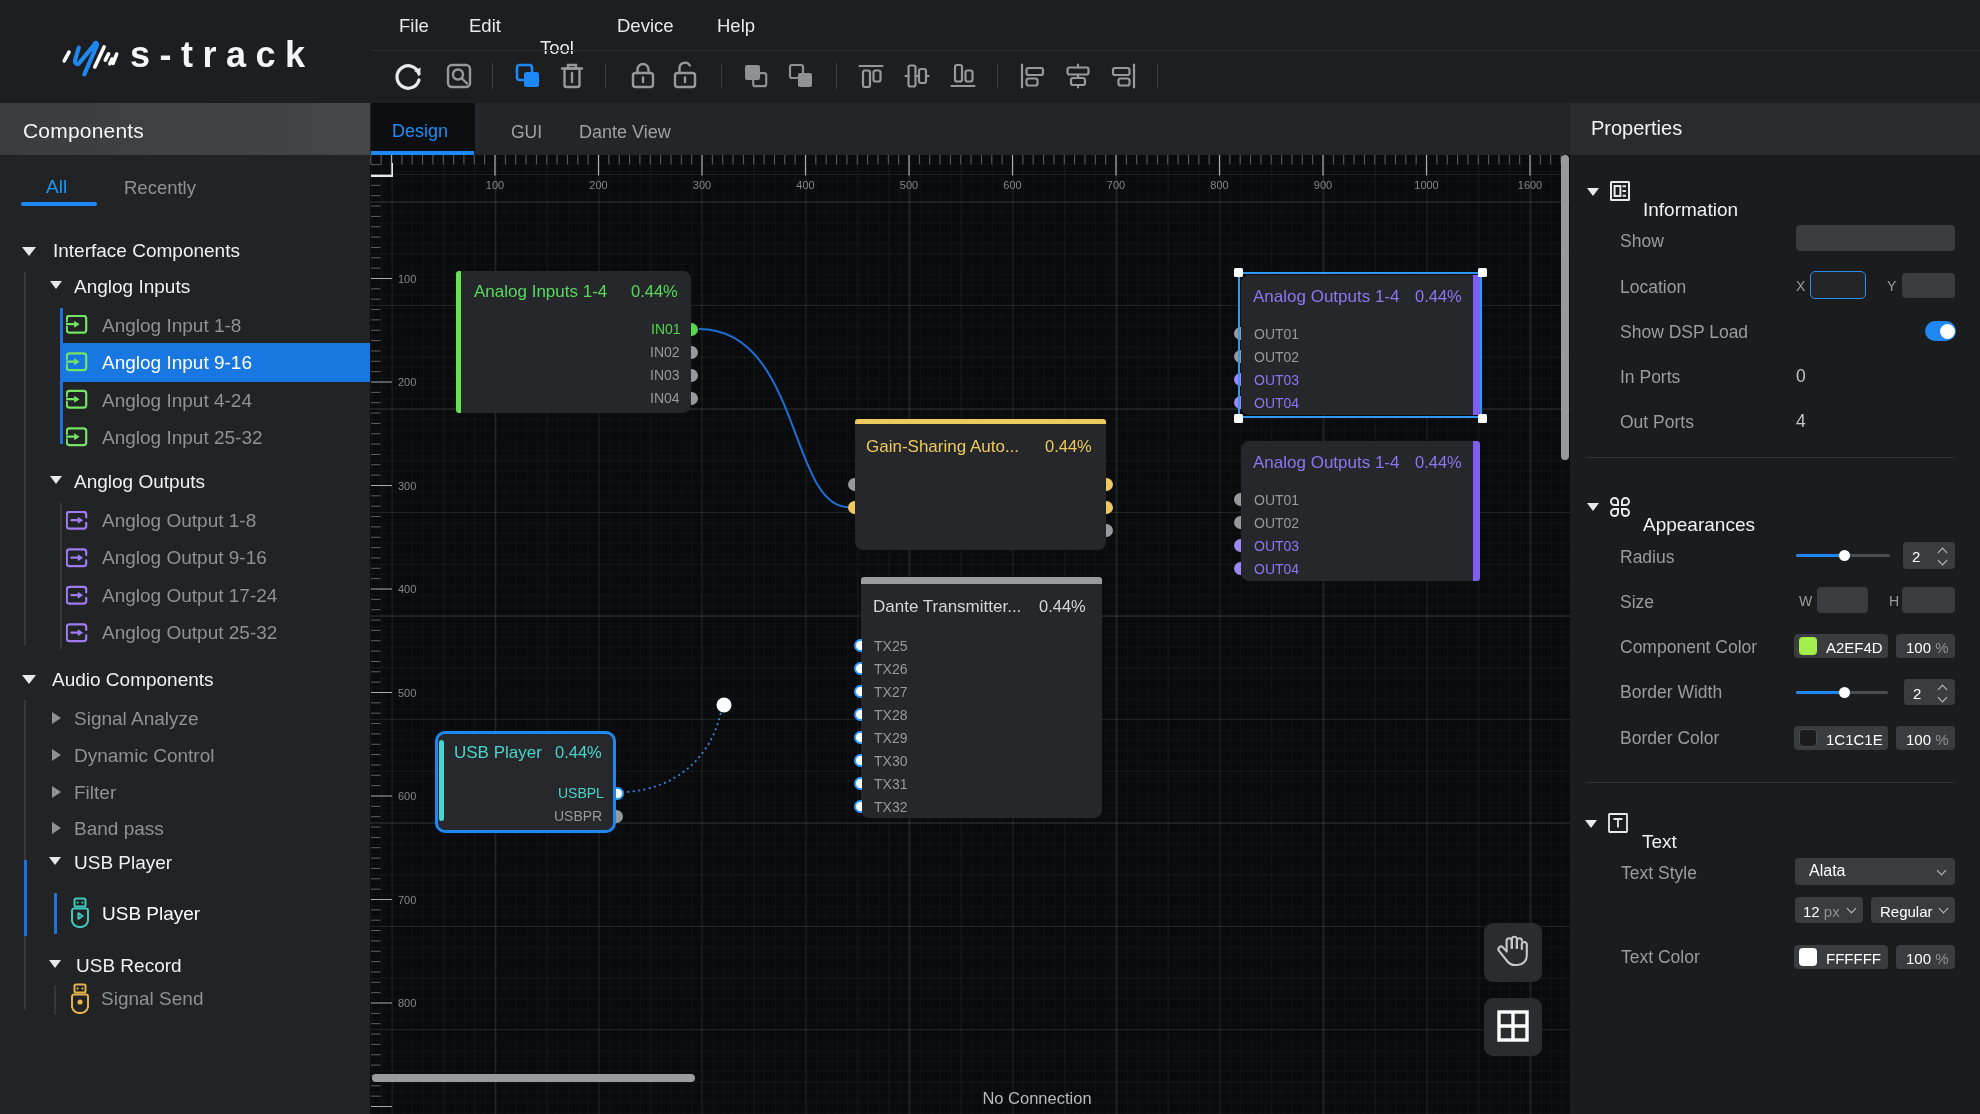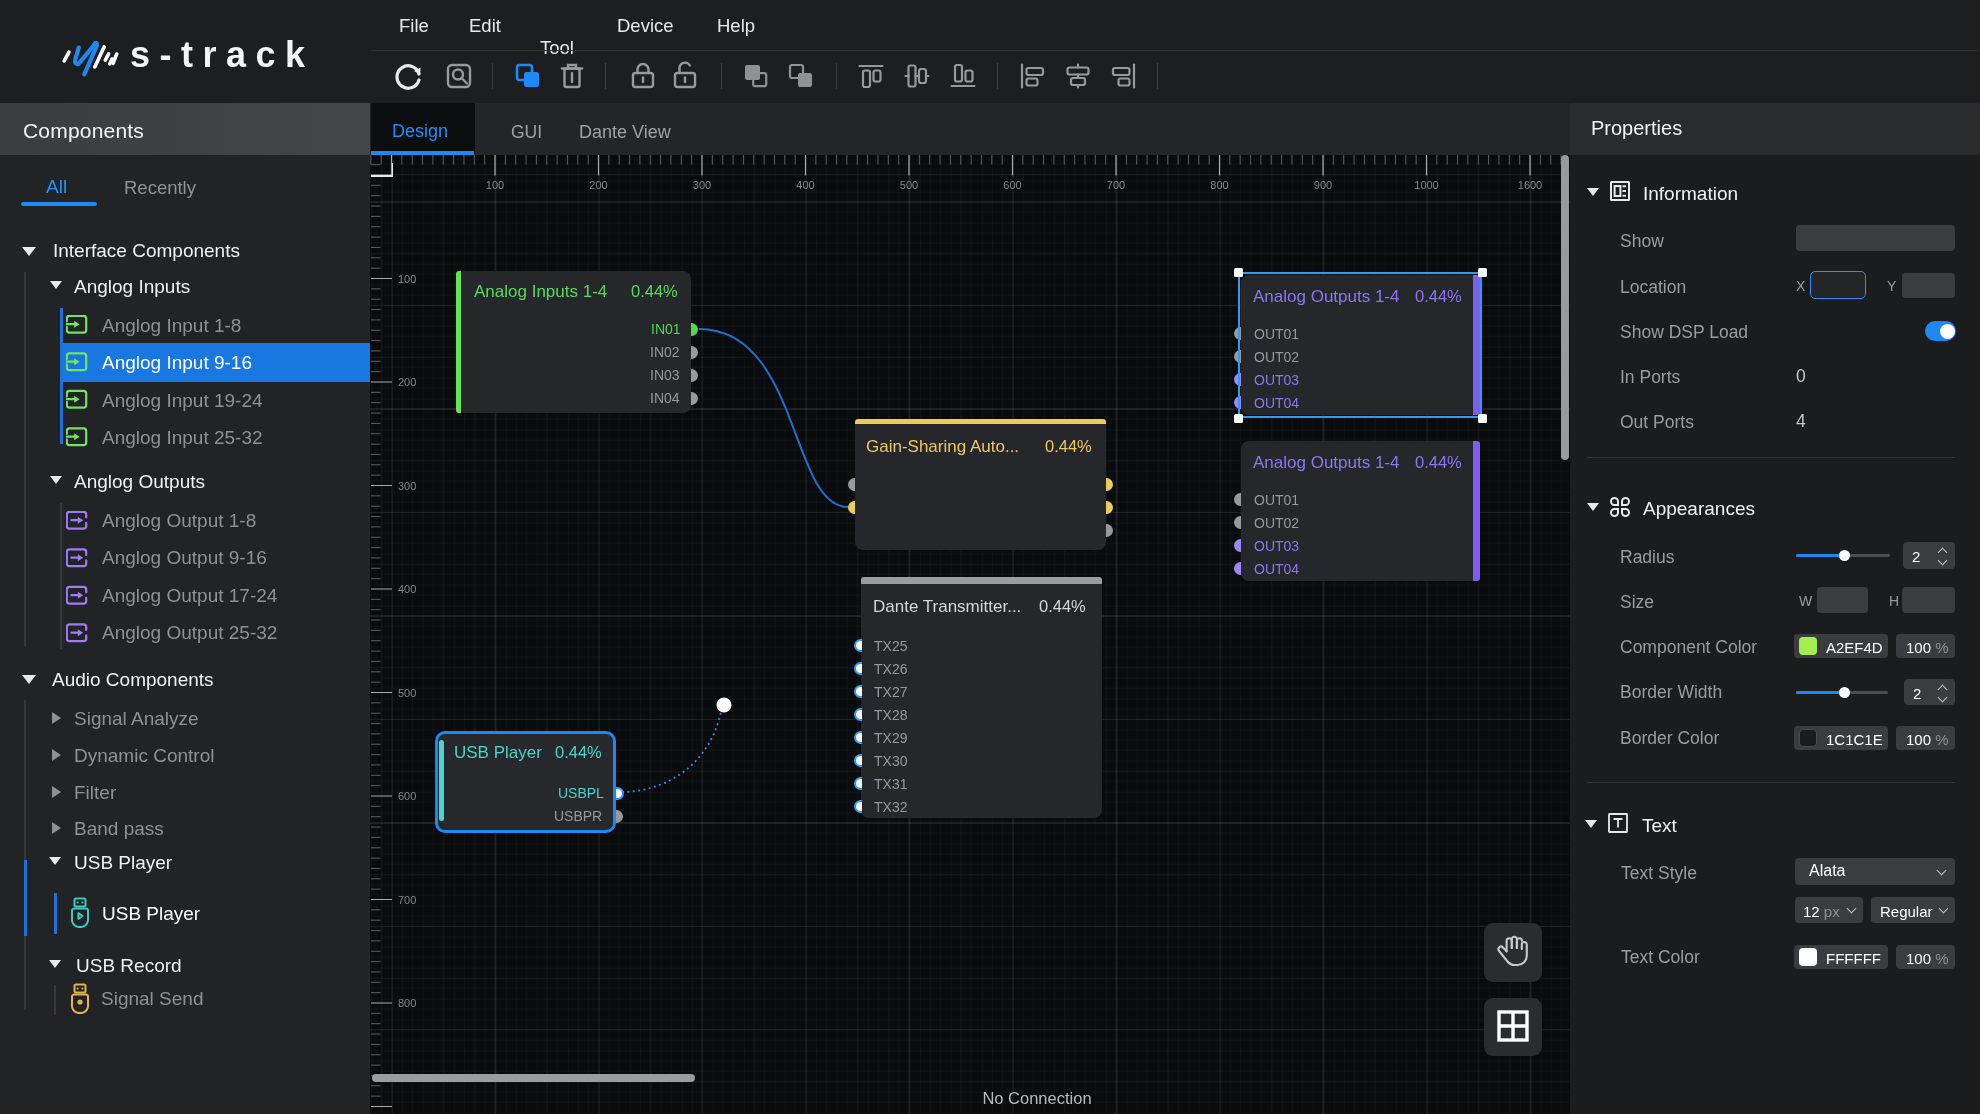--- a/index.html
+++ b/index.html
@@ -161,21 +161,21 @@
       <path d="M 0.8 86.9 L 0.8 90 Q 0.8 92.6 3.4 92.6 L 17.6 92.6 Q 20.2 92.6 20.2 90 L 20.2 78.4 Q 20.2 75.8 17.6 75.8 L 3.4 75.8 Q 0.8 75.8 0.8 78.4 L 0.8 81.5" fill="none"></path>
       <path d="M 0.4 84.2 L 8.6 84.2" fill="none"></path>
       <path d="M 8.2 80.7 L 13.6 84.2 L 8.2 87.7 Z" fill="#74e463" stroke="none"></path>
       <path d="M 0.8 124.4 L 0.8 127.5 Q 0.8 130.1 3.4 130.1 L 17.6 130.1 Q 20.2 130.1 20.2 127.5 L 20.2 115.9 Q 20.2 113.3 17.6 113.3 L 3.4 113.3 Q 0.8 113.3 0.8 115.9 L 0.8 119" fill="none"></path>
       <path d="M 0.4 121.7 L 8.6 121.7" fill="none"></path>
       <path d="M 8.2 118.2 L 13.6 121.7 L 8.2 125.2 Z" fill="#74e463" stroke="none"></path>
       </g>
     </svg>
     <div class="titem" style="left:102px;top:314.5px;">Anglog Input 1-8</div>
     <div class="titem" style="left:102px;top:351.5px;color:#ffffff;text-align:center;">Anglog Input 9-16</div>
-    <div class="titem" style="left:102px;top:389.5px;">Anglog Input 19-24</div>
+    <div class="titem" style="left:102px;top:389.5px;">Anglog Input 4-24</div>
     <div class="titem" style="left:102px;top:426.5px;">Anglog Input 25-32</div>
 
     <div class="car-d" style="left:50px;top:476px;border-left-width:6.5px;border-right-width:6.5px;border-top-width:8px;"></div>
     <div class="thdr" style="left:74px;top:470.5px;">Anglog Outputs</div>
     <div class="abs" style="left:60px;top:503px;width:1.5px;height:146px;background:#35373a;"></div>
     <svg class="abs" style="left:66px;top:511px;" width="22" height="132" viewBox="0 0 22 132">
       <g stroke="#9f7bf7" stroke-width="2.2" stroke-linecap="round">
       <path d="M 20.2 11.9 L 20.2 15 Q 20.2 17.6 17.6 17.6 L 3.4 17.6 Q 0.8 17.6 0.8 15 L 0.8 3.4 Q 0.8 0.8 3.4 0.8 L 17.6 0.8 Q 20.2 0.8 20.2 3.4 L 20.2 6.5" fill="none"></path>
       <path d="M 5.4 9.2 L 12.2 9.2" fill="none"></path>
       <path d="M 11.8 5.7 L 17.2 9.2 L 11.8 12.7 Z" fill="#9f7bf7" stroke="none"></path>
@@ -414,21 +414,21 @@
     </svg>
     <div class="lbl" style="left:1037px;top:1089px;font-size:16.5px;color:#b9babc;transform:translateX(-50%);">No Connection</div>
   </div>
 
   <div class="abs" id="rpanel" style="left:1570px;top:103px;width:410px;height:1011px;background:#1b1c1e;"></div>
   <div class="abs" style="left:1570px;top:103px;width:410px;height:52px;background:#2a2b2e;"></div>
   <div class="lbl" style="left:1591px;top:117px;font-size:20px;color:#f2f3f4;">Properties</div>
   <div id="props">
     <style>
       .plbl { position:absolute; font-size:17.5px; color:#9a9c9f; white-space:nowrap; }
-      .phdr { position:absolute; font-size:19px; color:#f0f1f2; white-space:nowrap; }
+      .phdr { position:absolute; font-size:19px; color:#f0f1f2; white-space:nowrap;margin-top:16px; }
       .pbox { position:absolute; background:#3a3c3f; border-radius:4px; }
       .pcar { position:absolute; width:0;height:0; border-left:6.5px solid transparent; border-right:6.5px solid transparent; border-top:8px solid #e8e9ea; }
       .pval { position:absolute; font-size:15px; color:#ffffff; white-space:nowrap; }
       .chev { position:absolute; width:7px; height:7px; border-right:1.6px solid #c0c1c3; border-bottom:1.6px solid #c0c1c3; transform:rotate(45deg); }
     </style>
 
     <div class="pcar" style="left:1587px;top:188px;"></div>
     <svg class="abs" style="left:1609px;top:180px;" width="22" height="22" viewBox="0 0 22 22">
       <g fill="none" stroke="#e8e9ea" stroke-width="2">
         <rect x="2" y="2" width="18" height="18" rx="0.5"></rect>

